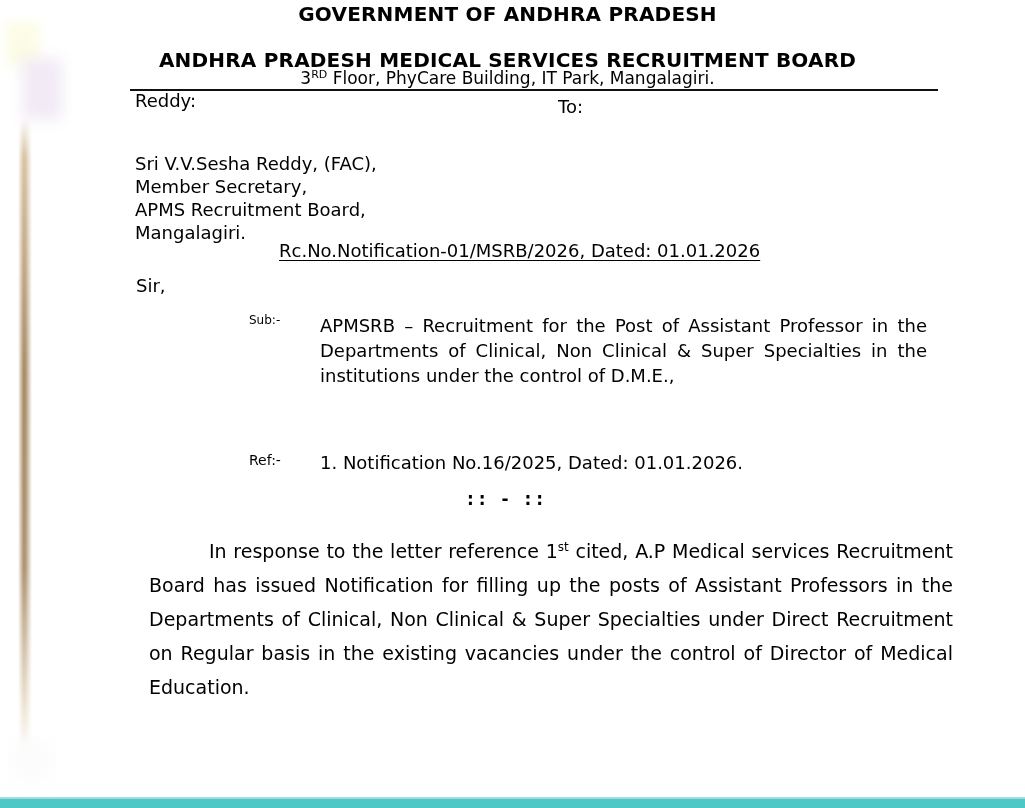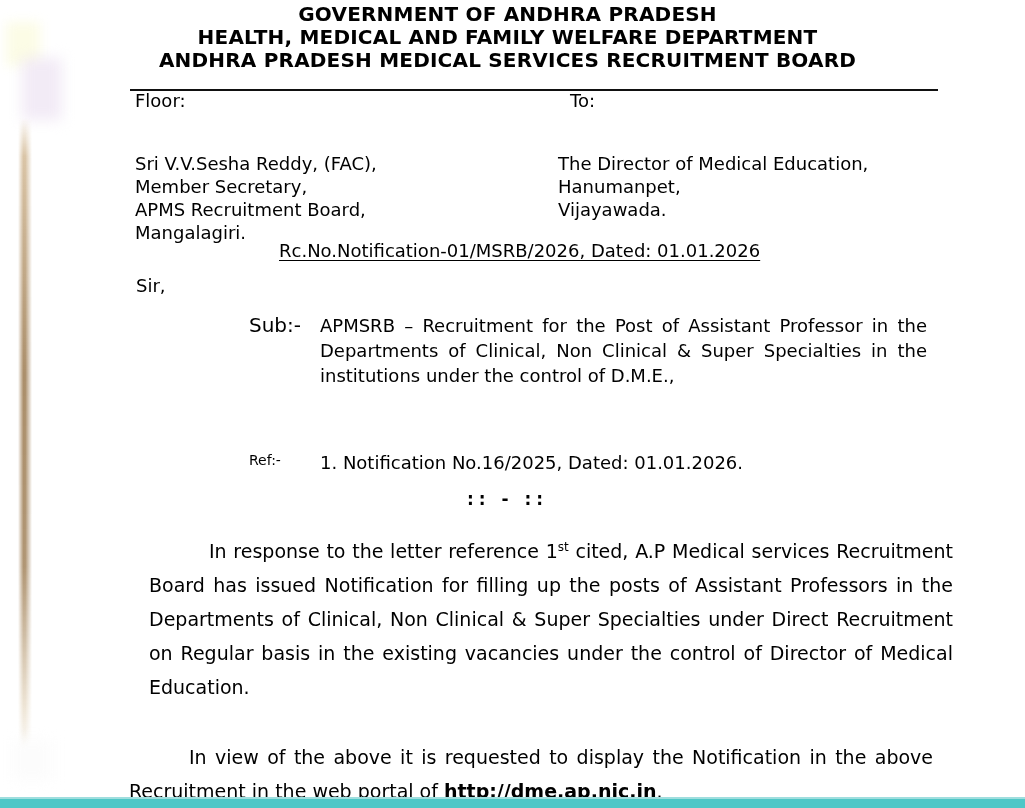--- a/index.html
+++ b/index.html
@@ -110,21 +110,21 @@
     border-top: 2px solid #111;
   }
 
   
   .fromto-label {
     position: absolute;
     font-size: 18px;
     top: 90px;
   }
   #from-label { left: 135px; }
-  #to-label   { left: 570px; }
+  #to-label   { left: 558px; margin-top: 6px; }
 
   .addr-block {
     position: absolute;
     top: 134px;
     font-size: 18px;
     line-height: 23px;
     white-space: pre-line;
     margin-top: 18px;
   }
   #from-addr { left: 135px; }
@@ -145,21 +145,21 @@
     left: 136px;
     top: 275px;
     font-size: 18px;
   }
 
   
   #sub-label {
     position: absolute;
     left: 249px;
     top: 313px;
-    font-size: 20px;
+    font-size: 12px;
   }
   #sub-body {
     position: absolute;
     left: 320px;
     top: 313px;
     width: 607px;
     font-size: 18px;
     line-height: 25px;
     text-align: justify;
     text-align-last: left;
@@ -235,48 +235,44 @@
 
 <div id="page">
 
   <div class="scan-smudge-a"></div>
   <div class="scan-smudge-b"></div>
   <div class="scan-streak"></div>
   <div class="scan-smudge-c"></div>
   <div class="right-gutter"></div>
 
   <div class="hdr" id="hdr-line1">GOVERNMENT OF ANDHRA PRADESH</div>
-  <div class="hdr" id="hdr-line2">HEALTH, MEDICAL AND FAMILY WELFARE DEPARTMENT</div>
   <div class="hdr" id="hdr-line3">ANDHRA PRADESH MEDICAL SERVICES RECRUITMENT BOARD</div>
 
+  <div id="hdr-addr"><span>3</span><sup>RD</sup><span> Floor, PhyCare Building, IT Park, Mangalagiri.</span></div>
 
   <div class="rule"></div>
 
-  <div class="fromto-label" id="from-label">Floor:</div>
+  <div class="fromto-label" id="from-label">Reddy:</div>
   <div class="fromto-label" id="to-label">To:</div>
 
   <div class="addr-block" id="from-addr">Sri V.V.Sesha Reddy, (FAC),
 Member Secretary,
 APMS Recruitment Board,
 Mangalagiri.</div>
-  <div class="addr-block" id="to-addr">The Director of Medical Education,
-Hanumanpet,
-Vijayawada.</div>
 
   <div id="rcno">Rc.No.Notification-01/MSRB/2026, Dated: 01.01.2026</div>
 
   <div id="salutation">Sir,</div>
 
   <div id="sub-label">Sub:-</div>
   <div id="sub-body"><span>APMSRB – Recruitment for the Post of Assistant Professor in the Departments of Clinical, Non Clinical &amp; Super Specialties in the institutions under the control of D.M.E.,</span></div>
 
   <div id="ref-label">Ref:-</div>
   <div id="ref-body">1. Notification No.16/2025, Dated: 01.01.2026.</div>
 
   <div id="divider">:: - ::</div>
 
   <div class="para" id="para1"><span class="indent"></span><span>In response to the letter reference 1</span><sup>st</sup><span> cited, A.P Medical services Recruitment Board has issued Notification for filling up the posts of Assistant Professors in the Departments of Clinical, Non Clinical &amp; Super Specialties under Direct Recruitment on Regular basis in the existing vacancies under the control of Director of Medical Education.</span></div>
 
-  <div class="para" id="para2"><span class="indent"></span><span>In view of the above it is requested to display the Notification in the above Recruitment in the web portal of </span><span class="url">http://dme.ap.nic.in</span><span>.</span></div>
 
   <div id="bottom-bar-shade"></div>
   <div id="bottom-bar"></div>
 </div>
 
 </body></html>

